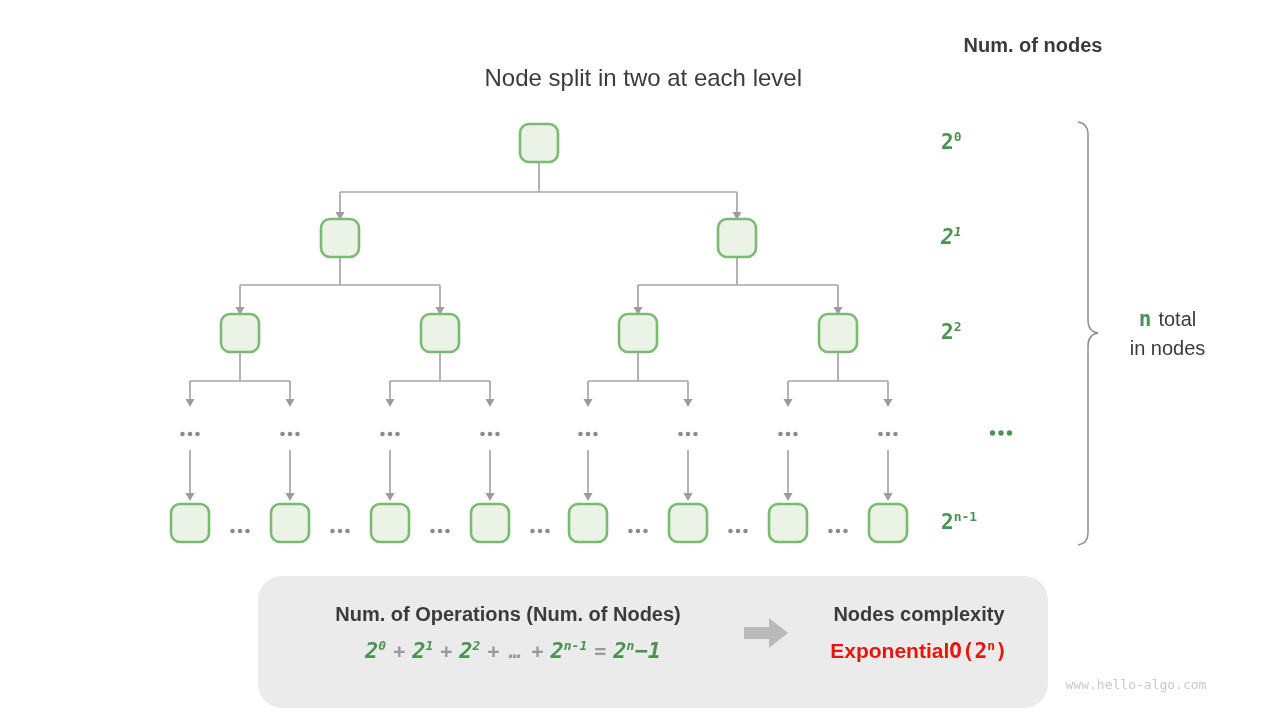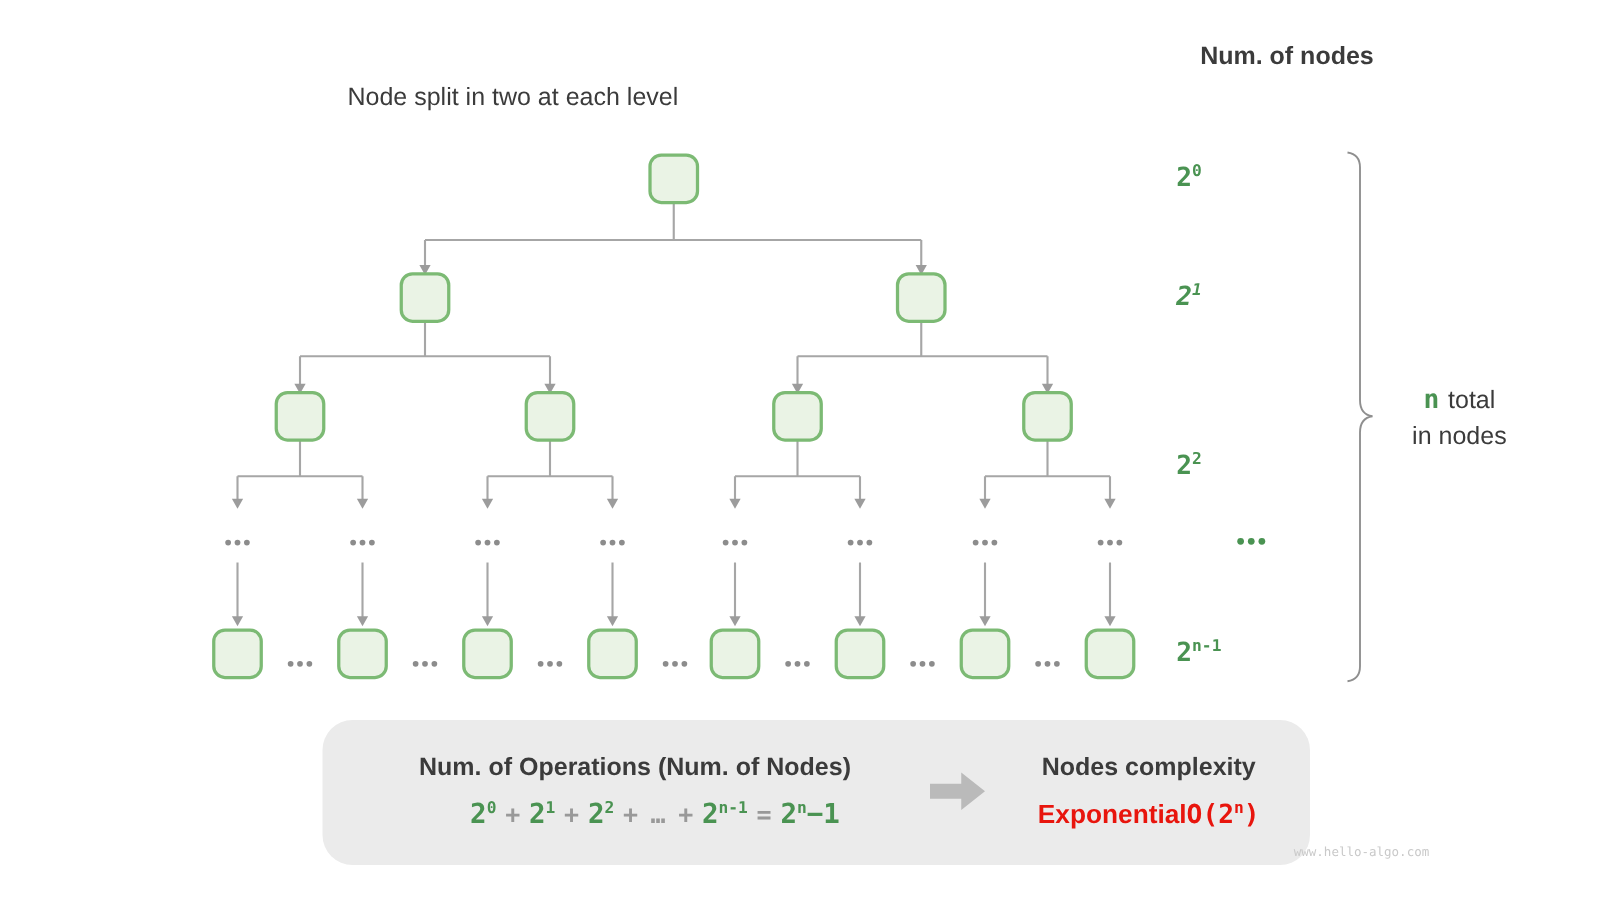--- a/index.html
+++ b/index.html
@@ -1,64 +1,64 @@
 <!DOCTYPE html>
 <html style="--green: #4a9352; --red: #e8150d; --dark: #3b3b3b; --box: #ebebeb; --wm: #c9c9c9;"><head>
 <meta charset="utf-8">
 <style>
   html,body{margin:0;padding:0;background:#fff;}
   .stage{position:relative;width:1280px;height:720px;background:#ffffff;overflow:hidden;
          font-family:"Liberation Sans",sans-serif;color:var(--dark,#3b3b3b);}
   .title{position:absolute;left:288px;top:27px;width:500px;text-align:center;
          font-size:21px;font-weight:bold;line-height:26px;}
-  .subtitle{position:absolute;left:278px;top:64px;width:500px;text-align:left;
-         font-size:20px;line-height:28px;}
-  .right-header{position:absolute;left:899px;top:31px;width:200px;text-align:right;
+  .subtitle{position:absolute;left:302px;top:64px;width:500px;text-align:right;
+         font-size:24px;line-height:28px;}
+  .right-header{position:absolute;left:933px;top:31px;width:200px;text-align:center;
          font-size:20px;font-weight:bold;line-height:29px;}
   .labels-layer{position:absolute;left:0;top:0;width:0;height:0;}
   .power{position:absolute;left:941px;width:120px;
          font-family:"DejaVu Sans Mono",monospace;font-weight:bold;font-size:21px;
          color:var(--green);line-height:28px;white-space:nowrap;}
   .sup{font-size:13px;position:relative;top:-8px;}
   .side-note{position:absolute;left:1105px;top:305px;width:125px;text-align:center;
          font-size:20px;line-height:29px;}
   .side-note .hl{color:var(--green);font-weight:bold;font-family:"DejaVu Sans Mono",monospace;
          font-size:21px;margin-right:7px;}
-  .box{position:absolute;left:258px;top:576px;width:790px;height:116px;
+  .box{position:absolute;left:258px;top:576px;width:790px;height:132px;
          background:var(--box,#ebebeb);border-radius:24px;}
   .box-left{position:absolute;left:10px;top:0;width:480px;text-align:center;}
   .box-right{position:absolute;left:521px;top:0;width:280px;text-align:center;}
   .box-title{position:absolute;left:0;top:26px;width:100%;font-size:20px;font-weight:bold;
          line-height:24px;white-space:nowrap;}
-  .formula{position:absolute;left:16px;top:60px;width:100%;line-height:30px;white-space:nowrap;
-         font-family:"DejaVu Sans Mono",monospace;font-weight:bold;font-size:22px;}
+  .formula{position:absolute;left:5px;top:60px;width:100%;line-height:30px;white-space:nowrap;
+         font-family:"DejaVu Sans Mono",monospace;font-weight:bold;font-size:22px;font-style:italic;}
   .tok-op{color:#999999;font-size:20px;margin:0 5px;}
   .tok-green{color:var(--green);margin:0 2px;}
   .complexity{position:absolute;left:0;top:61px;width:100%;line-height:28px;white-space:nowrap;
          font-size:21px;font-weight:bold;color:var(--red);}
   .complexity .mono{font-family:"DejaVu Sans Mono",monospace;}
-  .watermark{position:absolute;left:1035px;top:677px;width:202px;text-align:left;
-         font-family:"DejaVu Sans Mono",monospace;font-size:10px;color:var(--wm,#c9c9c9);}
+  .watermark{position:absolute;left:1035px;top:677px;width:202px;text-align:center;
+         font-family:"DejaVu Sans Mono",monospace;font-size:13px;color:var(--wm,#c9c9c9);}
   .svg-layer{position:absolute;left:0;top:0;pointer-events:none;}
 </style>
 </head>
 <body>
 
 <div class="stage">
 
   <div class="subtitle">Node split in two at each level</div>
 
   <div class="right-header">
     <div>Num. of nodes</div>
   </div>
 
   <div class="labels-layer" id="labels">
       <div class="power" style="top: 128px;"><span>2</span><span class="sup">0</span></div>
       <div class="power" style="top: 223px; font-style: italic;"><span>2</span><span class="sup">1</span></div>
-      <div class="power" style="top: 318px; margin-top: 40px;"><span>2</span><span class="sup">2</span></div>
+      <div class="power" style="top: 318px;"><span>2</span><span class="sup">2</span></div>
       <div class="power" style="top: 508px;"><span>2</span><span class="sup">n-1</span></div>
     </div>
 
   <div class="side-note">
     <div><span class="hl">n</span><span>total</span></div>
     <div>in nodes</div>
   </div>
 
   <div class="box">
     <div class="box-left">

